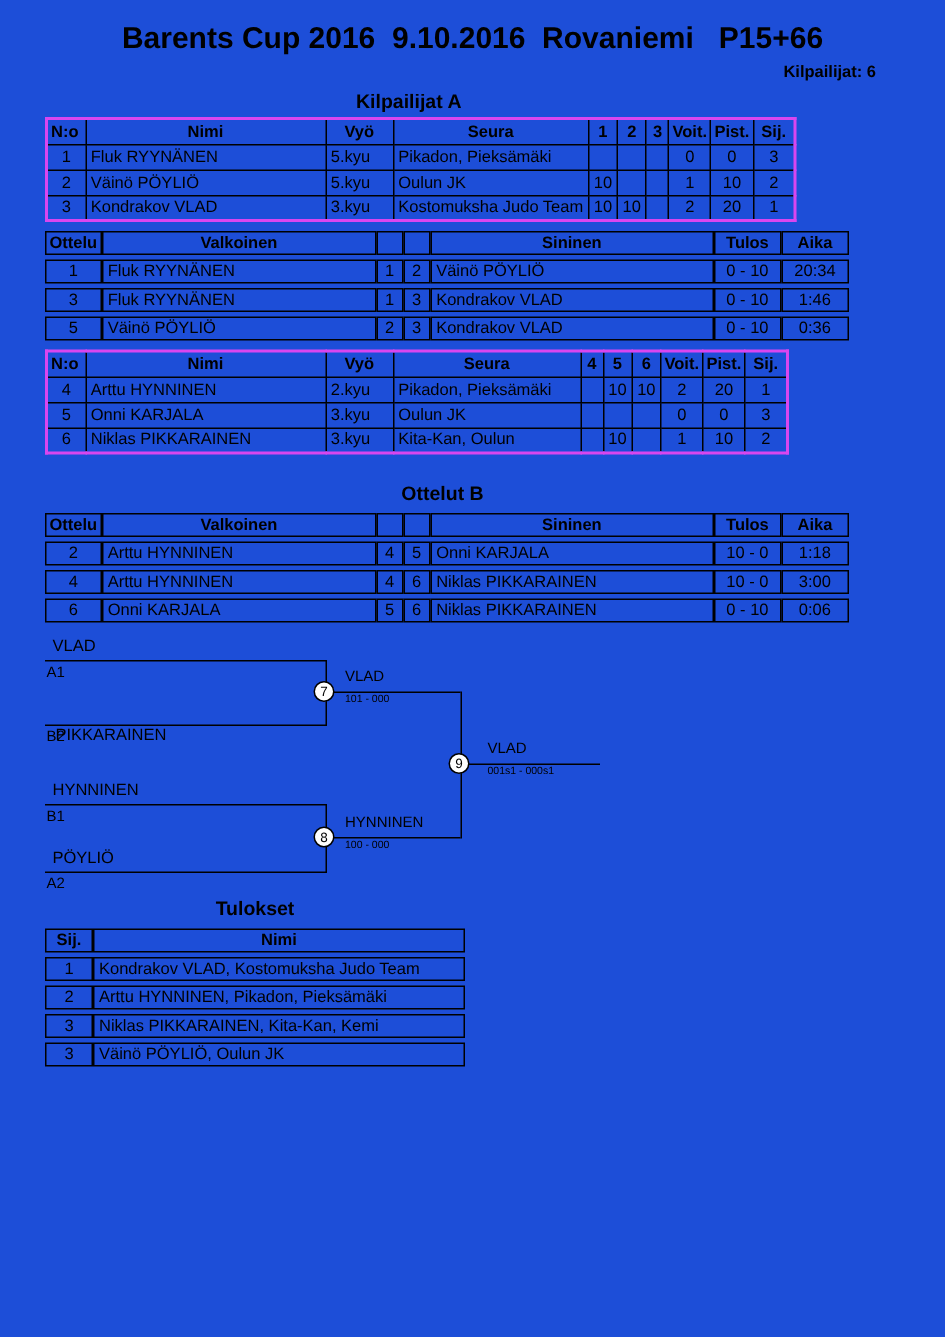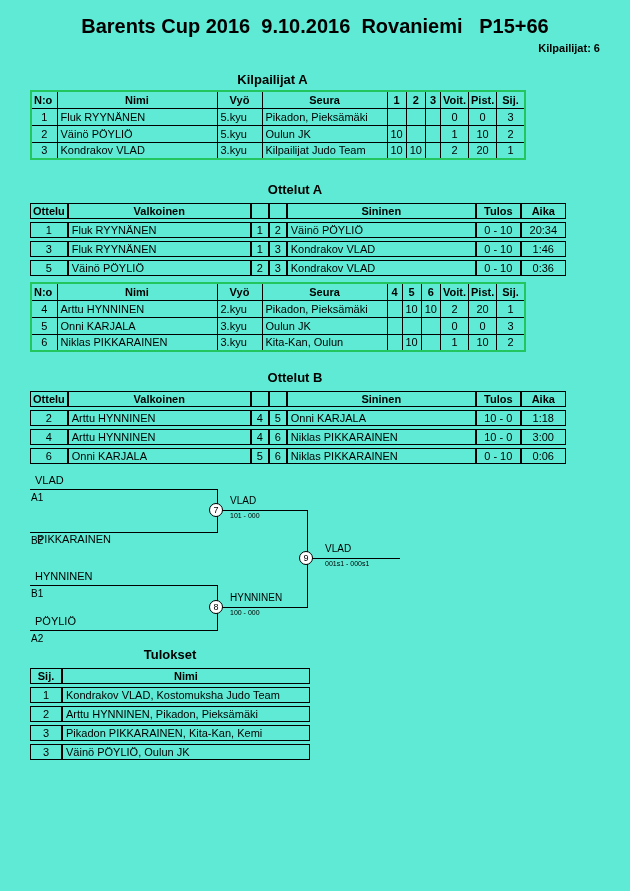--- a/index.html
+++ b/index.html
@@ -1,41 +1,41 @@
 <!DOCTYPE html>
 <html><head>
 <meta charset="utf-8">
 <style>
   * { box-sizing: border-box; }
   html,body { margin:0; padding:0; background:#fff; }
   body { font-family:"Liberation Sans", sans-serif; color:#000; }
-  .page { position:relative; width:630px; height:891px; background:#5eead4; overflow:hidden; }
+  .page { position:relative; width:630px; height:891px; background:#1d4ed8; overflow:hidden; }
 
   .title { padding-top:15px; text-align:center; font-size:20px; font-weight:bold; white-space:pre; }
-  .count { margin-top:4px; padding-right:30px; text-align:right; font-size:11px; font-weight:bold; }
+  .count { margin-top:4px; padding-right:46px; text-align:right; font-size:11px; font-weight:bold; }
 
   .section-title { margin-left:30px; text-align:center; font-size:13px; font-weight:bold; }
   .w485 { width:485px; }
   .w530 { width:530px; }
   .w280 { width:280px; }
 
   table { table-layout:fixed; margin-left:30px; font-size:11px; }
   th { font-weight:bold; padding:0 2px; overflow:hidden; white-space:nowrap; text-align:center; }
   td { padding:0 3px; overflow:hidden; white-space:nowrap; }
 
-  .t-collapse { border-collapse:collapse; border:2px solid #22c55e; }
+  .t-collapse { border-collapse:collapse; border:2px solid #d946ef; }
   .t-collapse th, .t-collapse td { border:1px solid #000; height:17px; }
 
   .t-sep { border-collapse:separate; border-spacing:0 3px; }
   .t-sep th, .t-sep td { border:1px solid #000; height:16px; }
 
   .l { text-align:left; }
   .c { text-align:center; }
 
-  .mt-a { margin-top:18px;text-align:center; }
+  .mt-a { margin-top:6px;text-align:center; }
   .mt-tbl { margin-top:3px; }
   .mt-oa { margin-top:22px; }
   .mt-kb { margin-top:15px; }
   .mt-ob { margin-top:18px; }
   .mt-tul { margin-top:4px; }
 
   .bracket { position:relative; height:176px; }
   .bk-line { position:absolute; background:#000; }
   .bk-h { height:1px; }
   .bk-v { width:1px; }
@@ -104,32 +104,31 @@
           <td class="c"></td>
           <td class="c"></td>
           <td class="c">1</td>
           <td class="c">10</td>
           <td class="c">2</td>
         </tr>
         <tr>
           <td class="c">3</td>
           <td class="l">Kondrakov VLAD</td>
           <td class="l">3.kyu</td>
-          <td class="l">Kilpailijat Judo Team</td>
+          <td class="l">Kostomuksha Judo Team</td>
           <td class="c">10</td>
           <td class="c">10</td>
           <td class="c"></td>
           <td class="c">2</td>
           <td class="c">20</td>
           <td class="c">1</td>
         </tr>
       </tbody>
   </table>
 
-  <div class="section-title w530 mt-oa">Ottelut A</div>
   <table class="t-sep mt-tbl">
     <colgroup>
       <col style="width:32px">
         <col style="width:183px">
         <col style="width:18px">
         <col style="width:18px">
       <col style="width:189px">
         <col style="width:45px">
         <col style="width:45px">
     </colgroup>
@@ -344,21 +343,21 @@
         <tr>
           <td class="c">1</td>
           <td class="l">Kondrakov VLAD, Kostomuksha Judo Team</td>
         </tr>
         <tr>
           <td class="c">2</td>
           <td class="l">Arttu HYNNINEN, Pikadon, Pieksämäki</td>
         </tr>
         <tr>
           <td class="c">3</td>
-          <td class="l">Pikadon PIKKARAINEN, Kita-Kan, Kemi</td>
+          <td class="l">Niklas PIKKARAINEN, Kita-Kan, Kemi</td>
         </tr>
         <tr>
           <td class="c">3</td>
           <td class="l">Väinö PÖYLIÖ, Oulun JK</td>
         </tr>
       </tbody>
   </table>
 
 </div>
 

